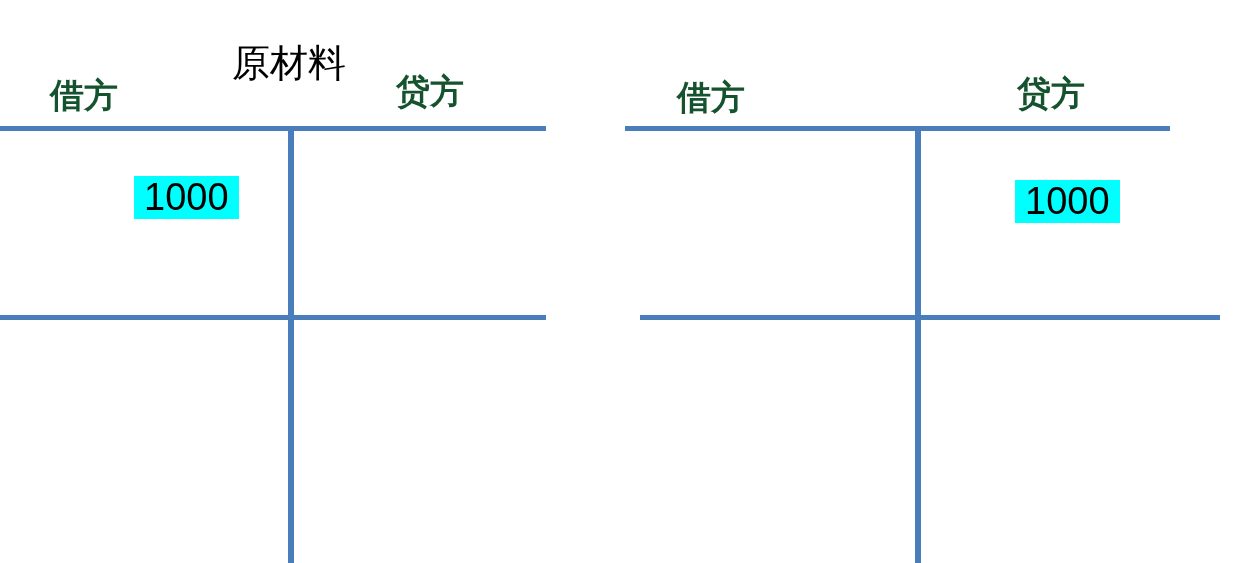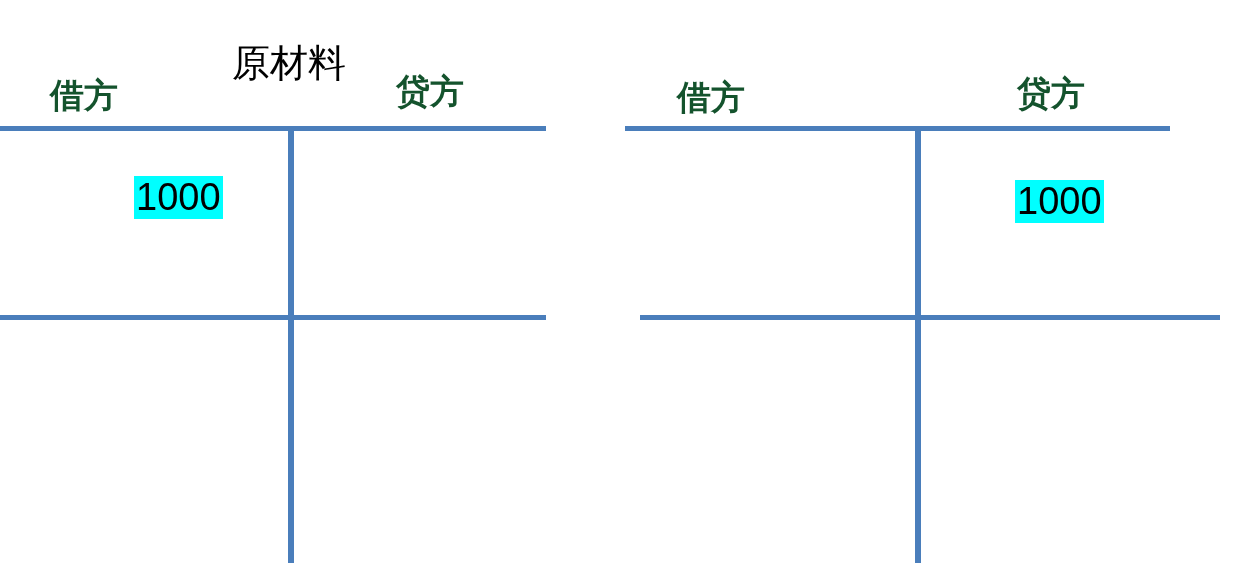--- a/index.html
+++ b/index.html
@@ -76,21 +76,21 @@
   .left  .rule-v { left: 288px; }
   .right .rule-v { left: 290px; }
 
   
   .amount {
     position: absolute;
     font-size: 38px;
     line-height: 1.12;
     color: #000000;
     white-space: nowrap;
-    padding: 0 2px;
+    padding: 0 10px;
   }
   .amount.highlight { background: #00FFFF; }
   .left  .amount.debit-amount  { left: 134px; top: 176px; }
   .right .amount.credit-amount { left: 390px; top: 180px; }
 
   .empty-cell { position: absolute; width: 0; height: 0; }
 </style>
 </head>
 <body>
 

